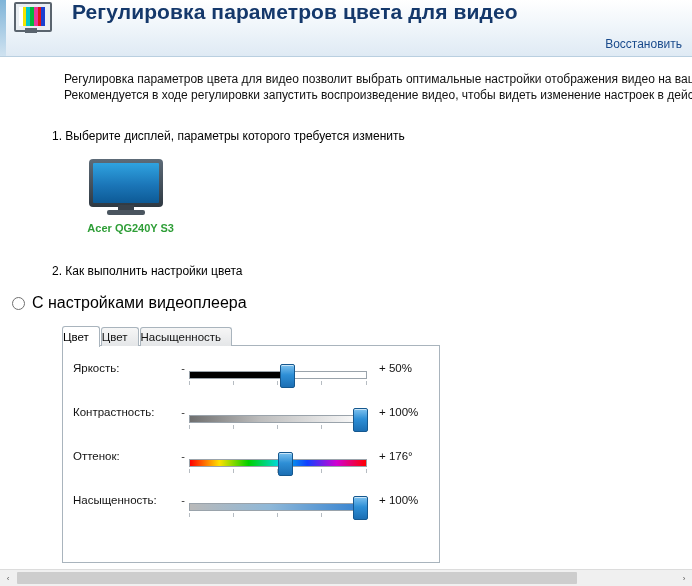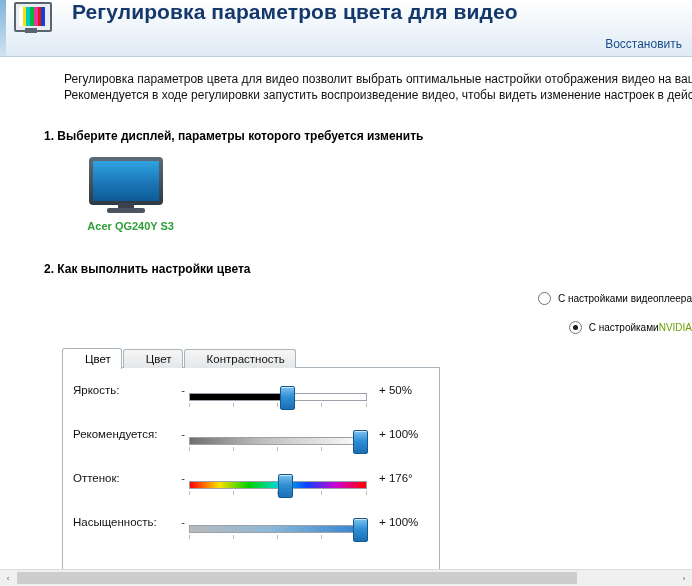--- a/index.html
+++ b/index.html
@@ -91,23 +91,23 @@
     font-size: 12px;
     line-height: 16px;
     color: #111;
     width: 640px;
     white-space: nowrap;
     overflow: hidden;
   }
   .intro p { margin: 0; }
 
   .section-title {
-    font-weight: bold;
+    font-weight: normal;
     font-size: 12px;
-    margin: 8px;
+    margin: 16px;
     color: #000;
   }
   .step1 {
     margin: 26px 0 0 36px;
   }
 
   .display-block {
     margin: 14px 0 12px 78px;
     width: 96px;
     text-align: right;
@@ -152,23 +152,22 @@
     font-weight: bold;
     white-space: nowrap;
   }
 
   .step2 {
     margin: 30px 0 0 36px;
   }
   .radio-row {
     display: flex;
     align-items: center;
-    margin: 16px 0 0 12px;
-    font-size: 10px;
-    justify-content: flex-end;
+    margin: 2px 0 0 12px;
+    font-size: 16px;
   }
   .radio {
     width: 13px; height: 13px;
     border-radius: 50%;
     border: 1px solid #707070;
     background: #fff;
     margin-right: 7px;
     position: relative;
     flex: none;
     box-sizing: border-box;
@@ -190,21 +189,21 @@
   }
   .tabstrip {
     display: flex;
     align-items: flex-end;
     height: 22px;
     position: relative;
     z-index: 2;
   }
   .tab {
     font-size: 11.5px;
-    padding: 3px 10px 3px 22px;
+    padding: 3px 10px 3px 0;
     border: 1px solid #a9b4bd;
     border-bottom: none;
     background: linear-gradient(to bottom,#f6f6f6,#e4e6e8);
     margin-right: 1px;
     border-radius: 3px 3px 0 0;
     color: #111;
     cursor: pointer;
   }
   .tab.active {
     background: #ffffff;
@@ -376,31 +375,26 @@
 
   <div class="step2">
     <div class="section-title">2. Как выполнить настройки цвета</div>
   </div>
 
   <div class="radio-row">
     <span class="radio"></span>
     <span>С настройками видеоплеера</span>
   </div>
 
-  <div class="radio-row">
-    <span class="radio checked"></span>
-    <span>С настройками </span>
-      <span class="nv">NVIDIA</span>
-  </div>
 
   <div class="tabwrap">
     <div class="tabstrip">
       <div class="tab active">Цвет</div>
       <div class="tab">Цвет</div>
-      <div class="tab">Контрастность</div>
+      <div class="tab">Насыщенность</div>
     </div>
 
     <div class="tabpanel">
 
       <div class="slider-row">
         <div class="slider-label">Яркость:</div>
         <div class="minus">-</div>
         <div class="track-wrap">
           <div class="track" style="background:linear-gradient(to right,#000000 0%,#000000 55%,#ffffff 55%,#ffffff 100%)"></div>
           <div class="ticks">
@@ -409,21 +403,21 @@
               <i style="left:88px"></i>
               <i style="left:132px"></i>
               <i style="left:177px"></i>
           </div>
           <div class="thumb" style="left:91px"></div>
         </div>
         <div class="value">+ 50%</div>
       </div>
 
       <div class="slider-row">
-        <div class="slider-label">Рекомендуется:</div>
+        <div class="slider-label">Контрастность:</div>
         <div class="minus">-</div>
         <div class="track-wrap">
           <div class="track" style="background:linear-gradient(to right,#6f6f6f 0%,#bdbdbd 40%,#ffffff 100%)"></div>
           <div class="ticks">
             <i style="left:0"></i>
               <i style="left:44px"></i>
               <i style="left:88px"></i>
               <i style="left:132px"></i>
               <i style="left:177px"></i>
           </div>

